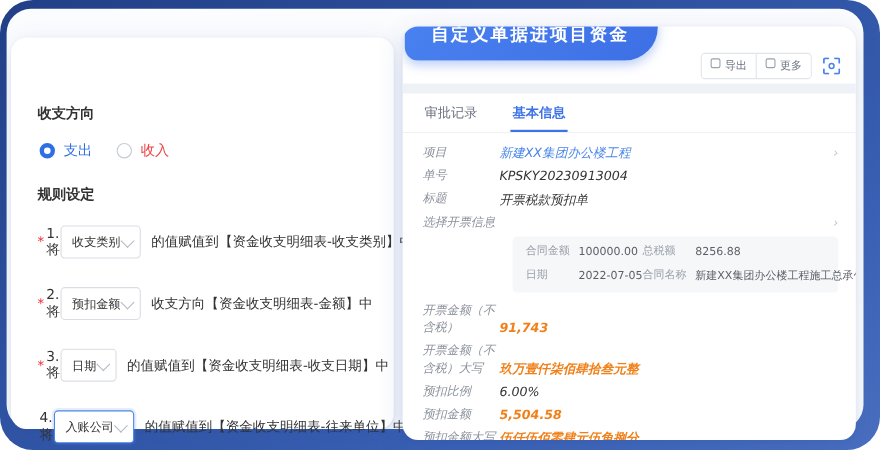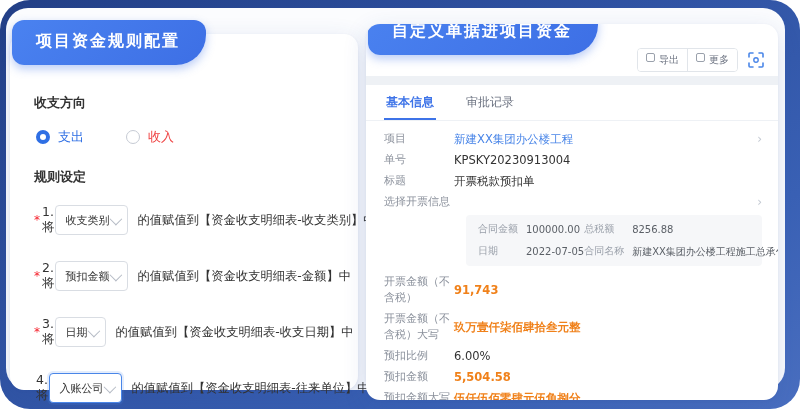--- a/index.html
+++ b/index.html
@@ -15,21 +15,21 @@
   .card-right { left:360px; top:16px; width:412px; height:376px; overflow:hidden; }
 
   .badge { position:absolute; top:-14px; left:2px; background:linear-gradient(135deg,#4a82f0,#3d6fe5);
            color:#fff; font-weight:bold; font-size:16px; letter-spacing:2px;
            padding:11px 26px 13px 24px; border-radius:12px 12px 30px 12px;
            box-shadow:0 4px 10px rgba(61,111,229,.35); }
 
   
   .lc-content { padding:60px 20px 0 24px; }
   .section-label { font-size:13px; font-weight:bold; color:#333; }
-  .radio-row { display:flex; align-items:center; gap:42px; margin:16px 0 22px 2px; }
+  .radio-row { display:flex; align-items:center; gap:22px; margin:16px 0 22px 2px; }
   .radio-item { display:flex; align-items:center; gap:8px; font-size:13px; color:#ef4444; cursor:pointer; }
   .radio-dot { width:14px; height:14px; border-radius:50%; border:1px solid #c6cbd4; background:#fff; }
   .radio-item.sel .radio-dot { border:4px solid #2f6fe4; background:#fff; }
   .radio-item.sel { color:#2f6fe4; }
   .rules { margin-top:14px; }
   .rule-row { display:flex; align-items:center; margin-top:24px; font-size:12.5px; color:#333; }
   .rule-row:first-child { margin-top:18px; }
   .req { color:#f5222d; width:8px; margin-right:2px; font-size:12px; }
   .rule-num { width:38px; }
   .select-box { display:flex; align-items:center; justify-content:space-between;
@@ -48,40 +48,39 @@
   .tb-btn { display:flex; align-items:flex-start; gap:4px; padding:4px 8px; font-size:10px; color:#6b7280;
             background:#fff; cursor:pointer; }
   .tb-btn + .tb-btn { border-left:1px solid #e1e5ea; }
   .tb-ico { width:9px; height:9px; border:1px solid #9aa1ac; border-radius:2px; }
   .fs-ico { width:16px; height:16px; cursor:pointer; }
   .gray-strip { height:9px; background:#eef1f5; }
   .tabs { display:flex; gap:28px; padding:0 18px; border-bottom:1px solid #eef1f5; }
   .tab { font-size:12px; padding:9px 2px 7px; color:#6b7280; cursor:pointer; border-bottom:2px solid transparent; }
   .tab.active { color:#3d73e8; border-bottom:2px solid #3d73e8; font-weight:bold; }
   .fields { padding:10px 16px 0 18px; }
-  .field-row { display:flex; align-items:center; margin-bottom:5px; font-size:11.5px; line-height:16px; }
+  .field-row { display:flex; align-items:flex-end; margin-bottom:5px; font-size:11.5px; line-height:16px;font-style:italic; }
   .f-label { width:70px; flex-shrink:0; color:#8b919c; font-size:11px; }
   .f-value { color:#333; }
   .f-link { color:#4a86e8; cursor:pointer; }
   .f-orange { color:#f0811a; font-weight:bold; }
   .chev-right { margin-left:auto; color:#c3c9d2; font-size:12px; line-height:16px; cursor:pointer; }
   .contract-box { margin:3px 0 8px 82px; background:#f6f7f9; border-radius:4px; padding:8px 12px;
                   display:grid; grid-template-columns:1.05fr 1.35fr; row-gap:9px; }
   .cb-item { display:flex; font-size:10px; line-height:13px; }
   .cb-label { color:#9aa0aa; width:48px; flex-shrink:0;font-family:Liberation Mono, monospace; }
   .cb-value { color:#5a5f66; white-space:nowrap; }
 </style>
 </head>
 <body>
 
 <div class="frame">
   <div class="inner">
 
     <div class="card card-left">
-      <div class="badge">项目资金规则配置</div>
       <div class="lc-content">
         <div class="section-label">收支方向</div>
         <div class="radio-row">
           <div class="radio-item sel">
             <span class="radio-dot"></span>
             <span>支出</span>
           </div>
           <div class="radio-item">
             <span class="radio-dot"></span>
             <span>收入</span>
@@ -100,21 +99,21 @@
             <span class="rule-suffix">的值赋值到【资金收支明细表-收支类别】中</span>
           </div>
 
           <div class="rule-row">
             <span class="req">*</span>
             <span class="rule-num"><span>2.</span> <span>将</span></span>
             <div class="select-box">
               <span class="select-val">预扣金额</span>
               <span class="chev-down"></span>
             </div>
-            <span class="rule-suffix">的值赋值到【资金收支明细表-金额】中</span>
+            <span class="rule-suffix">收支方向【资金收支明细表-金额】中</span>
           </div>
 
           <div class="rule-row">
             <span class="req">*</span>
             <span class="rule-num"><span>3.</span> <span>将</span></span>
             <div class="select-box">
               <span class="select-val">日期</span>
               <span class="chev-down"></span>
             </div>
             <span class="rule-suffix">的值赋值到【资金收支明细表-收支日期】中</span>
@@ -149,22 +148,22 @@
             </div>
           </div>
           <svg class="fs-ico" viewBox="0 0 16 16">
             <path d="M1 5V2a1 1 0 0 1 1-1h3M11 1h3a1 1 0 0 1 1 1v3M15 11v3a1 1 0 0 1-1 1h-3M5 15H2a1 1 0 0 1-1-1v-3" fill="none" stroke="#4a86e8" stroke-width="1.6" stroke-linecap="round"></path>
             <circle cx="8" cy="8" r="2.2" fill="none" stroke="#4a86e8" stroke-width="1.4"></circle>
           </svg>
         </div>
       </div>
       <div class="gray-strip"></div>
       <div class="tabs">
+        <div class="tab">审批记录</div>
         <div class="tab active">基本信息</div>
-        <div class="tab">审批记录</div>
       </div>
       <div class="fields">
 
         <div class="field-row">
           <span class="f-label">项目</span>
           <span class="f-value f-link">新建XX集团办公楼工程</span>
           <span class="chev-right">›</span>
         </div>
 
         <div class="field-row">

